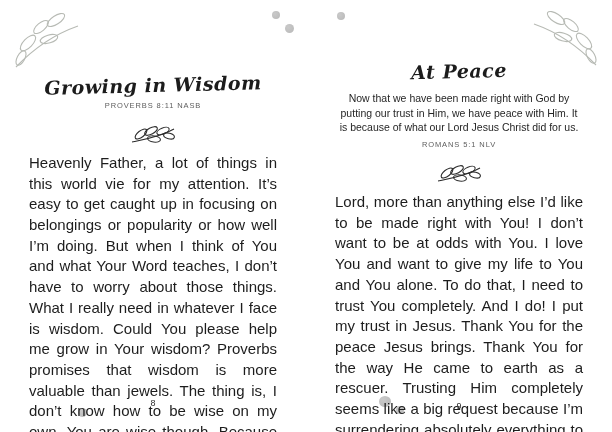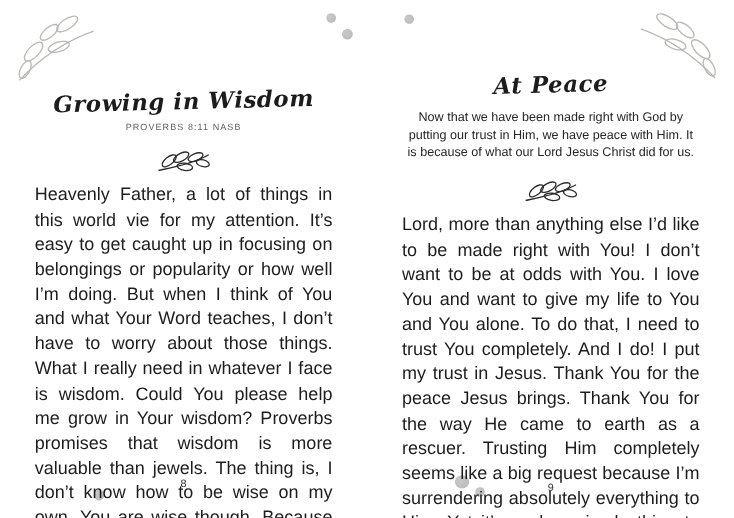--- a/index.html
+++ b/index.html
@@ -159,20 +159,21 @@
       </div>
       <div class="prayer">Heavenly Father, a lot of things in this world vie for my attention. It’s easy to get caught up in focusing on belongings or popularity or how well I’m doing. But when I think of You and what Your Word teaches, I don’t have to worry about those things. What I really need in whatever I face is wisdom. Could You please help me grow in Your wisdom? Proverbs promises that wisdom is more valuable than jewels. The thing is, I don’t know how to be wise on my own. You are wise though. Because of that, I pray You’ll fill me with Your wisdom so I can have a better perspective and understanding of this life. I’d be lost without You. In Jesus’ name I pray. Amen.</div>
     </div>
     <div class="pagenum">8</div>
   </div>
 
   <div class="page page-right">
     <div class="content">
       <div class="title">At Peace</div>
       <div class="verse">Now that we have been made right with God by putting our trust in Him, we have peace with Him. It is because of what our Lord Jesus Christ did for us.</div>
+      <div class="reference">ROMANS 5:1 NLV</div>
       <div class="divider">
         <svg width="46" height="26" viewBox="0 0 46 26">
           <g fill="none" stroke="#2b2b2b" stroke-width="1.1">
             <path d="M2 23 C 12 21, 30 18, 44 10"></path>
             <ellipse cx="11" cy="15" rx="7" ry="3.2" transform="rotate(-38 11 15)"></ellipse>
             <ellipse cx="21" cy="12" rx="7" ry="3.2" transform="rotate(-28 21 12)"></ellipse>
             <ellipse cx="24" cy="20" rx="6.5" ry="3" transform="rotate(8 24 20)"></ellipse>
             <ellipse cx="33" cy="12" rx="6.5" ry="3" transform="rotate(-22 33 12)"></ellipse>
             <ellipse cx="39" cy="17" rx="5.5" ry="2.8" transform="rotate(14 39 17)"></ellipse>
           </g>

